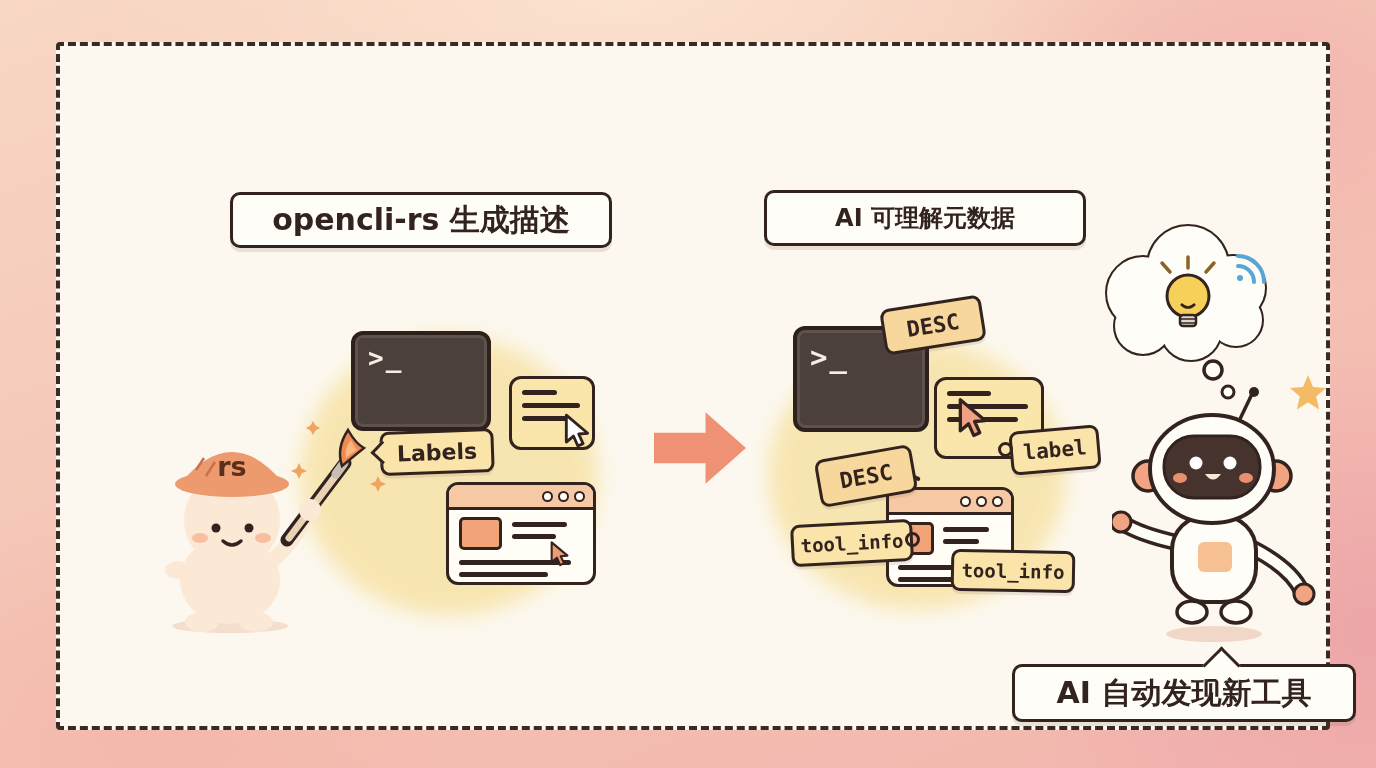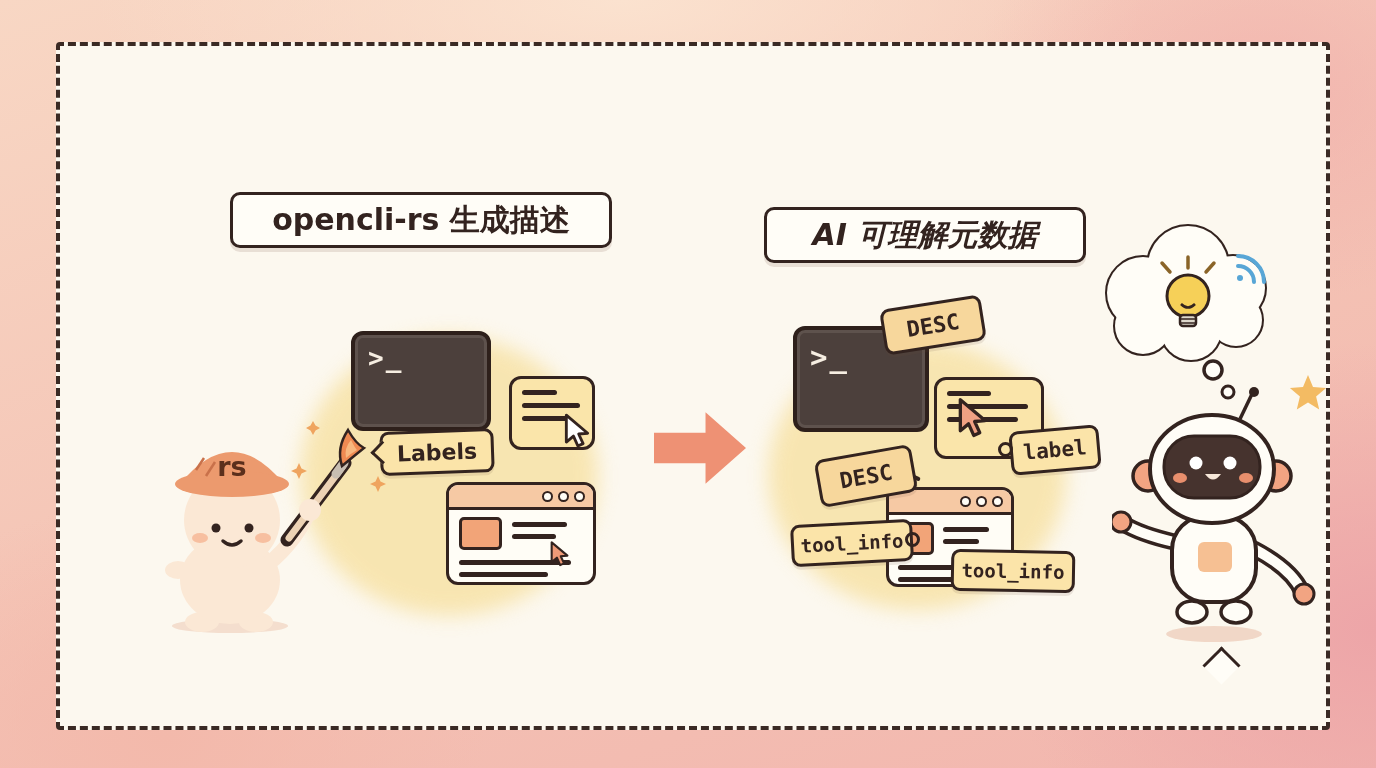--- a/index.html
+++ b/index.html
@@ -11,21 +11,21 @@
       radial-gradient(460px 340px at 12% 96%, #f3b9ab, transparent 70%),
       radial-gradient(700px 240px at 45% 0%, #fbe2cf, transparent 75%),
       linear-gradient(160deg,#f8d7c4 0%,#f4c2b4 55%,#f2b6ae 100%);}
   .card{position:absolute;left:56px;top:42px;width:1266px;height:680px;
     background:#fcf8ef;border:4px dashed #3a2a24;border-radius:4px;}
   
   .badge{position:absolute;background:#fffdf7;border:3.5px solid #33231f;border-radius:10px;
     color:#33231f;font-weight:700;display:flex;align-items:center;justify-content:center;
     box-shadow:0 4px 0 rgba(110,70,55,.14);z-index:6;}
   .badge-left{left:170px;top:146px;width:376px;height:50px;font-size:30px;}
-  .badge-right{left:704px;top:161px;width:316px;height:50px;font-size:30px;font-style:italic;}
+  .badge-right{left:704px;top:144px;width:316px;height:50px;font-size:24px;}
   .badge-bottom{left:952px;top:618px;width:338px;height:52px;font-size:30px;}
   .bubble-tail{position:absolute;top:-13px;left:196px;width:24px;height:24px;background:#fffdf7;
     border-top:3.5px solid #33231f;border-left:3.5px solid #33231f;transform:rotate(45deg);}
   
   .arrow{position:absolute;left:594px;top:364px;width:92px;height:76px;background:#ee9174;
     clip-path:polygon(0% 30%,56% 30%,56% 3%,100% 50%,56% 97%,56% 70%,0% 70%);z-index:3;}
   
   .blob{position:absolute;border-radius:50%;background:#f7e1a2;filter:blur(10px);opacity:.8;z-index:1;}
   .blob-left{left:240px;top:290px;width:298px;height:280px;}
   .blob-right{left:708px;top:294px;width:298px;height:270px;}
@@ -90,20 +90,21 @@
   .star{left:1228px;top:328px;width:40px;height:40px;z-index:3;}
 </style>
 </head>
 <body>
 
 <div class="stage">
   <div class="card">
 
     <div class="badge badge-left">opencli-rs 生成描述</div>
     <div class="badge badge-right">AI 可理解元数据</div>
+    <div class="badge badge-bottom">AI 自动发现新工具</div>
     <div class="bubble-tail" style="position:absolute;left:1148px;top:606px;z-index:7;"></div>
 
     <div class="arrow"></div>
 
     <div class="blob blob-left"></div>
     <div class="blob blob-right"></div>
 
     <div class="terminal terminal-left">
       <span class="prompt">&gt;_</span>
     </div>

